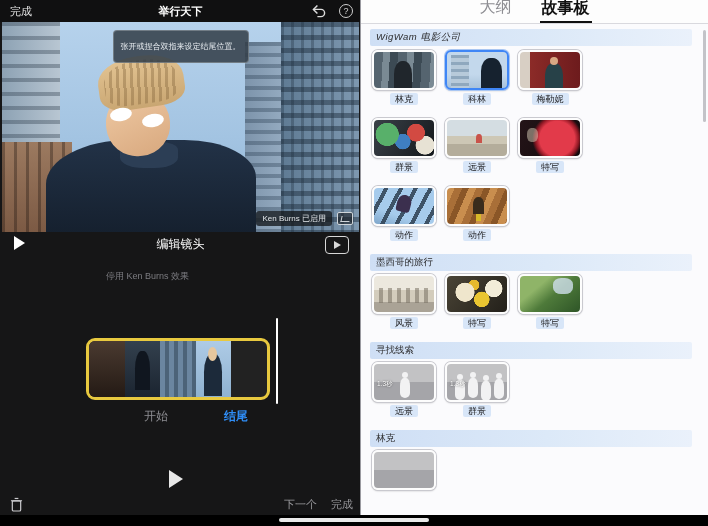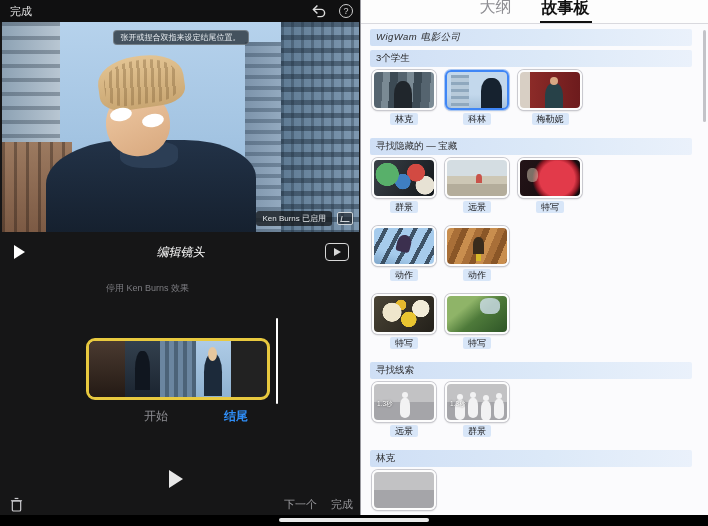--- a/index.html
+++ b/index.html
@@ -25,33 +25,33 @@
   .bld-right2{position:absolute;right:62px;top:20px;width:52px;height:190px;background:linear-gradient(90deg,#7d94ab,#9db3c8);}
   .bld-right2:after{content:"";position:absolute;inset:0;background:repeating-linear-gradient(180deg,rgba(40,60,80,.35) 0 4px,transparent 4px 11px);}
   .beanie{position:absolute;left:96px;top:34px;width:86px;height:52px;background:linear-gradient(180deg,#e3c493,#c9a672);border-radius:46% 46% 30% 30%;transform:rotate(-8deg);}
   .beanie:after{content:"";position:absolute;inset:4px 6px;background:repeating-linear-gradient(95deg,rgba(120,90,50,.35) 0 3px,transparent 3px 7px);border-radius:inherit;}
   .face{position:absolute;left:104px;top:70px;width:64px;height:64px;background:linear-gradient(160deg,#efcaa4,#d8a87e);border-radius:48%;transform:rotate(-6deg);}
   .eye-blob1,.eye-blob2{position:absolute;background:#fff;border-radius:50%;}
   .eye-blob1{left:108px;top:86px;width:22px;height:13px;transform:rotate(-10deg);}
   .eye-blob2{left:140px;top:92px;width:22px;height:13px;transform:rotate(-10deg);}
   .jacket{position:absolute;left:44px;top:118px;width:210px;height:110px;background:linear-gradient(180deg,#223247,#131d2a);border-radius:40% 34% 0 0;}
   .collar{position:absolute;left:118px;top:120px;width:58px;height:26px;background:#2c3e55;border-radius:30% 30% 40% 40%;}
-  .hint-pill{position:absolute;left:50%;top:8px;transform:translateX(-50%);background:rgba(52,64,74,.88);border:1px solid rgba(255,255,255,.25);color:#e9eef2;font-size:8px;padding:1px 7px;border-radius:4px;white-space:nowrap;}
+  .hint-pill{position:absolute;left:50%;top:8px;transform:translateX(-50%);background:rgba(52,64,74,.88);border:1px solid rgba(255,255,255,.25);color:#e9eef2;font-size:8px;padding:10px 7px;border-radius:4px;white-space:nowrap;}
   .kb-row{position:absolute;right:6px;bottom:6px;display:flex;align-items:center;gap:5px;}
   .kb-badge{background:rgba(20,24,28,.78);color:#e4e8ec;font-size:8px;padding:2px 6px;border-radius:3px;}
   .kb-icon{width:16px;height:13px;border:1.2px solid #cfd4d8;border-radius:2px;position:relative;background:rgba(20,24,28,.6);}
   .kb-icon:after{content:"";position:absolute;left:3px;top:3px;width:8px;height:5px;border-left:1.2px solid #cfd4d8;border-bottom:1.2px solid #cfd4d8;transform:skewX(-12deg);}
 
   
-  #controls{position:absolute;left:0;top:236px;width:361px;height:32px;display:flex;align-items:center;font-style:italic;}
+  #controls{position:absolute;left:0;top:236px;width:361px;height:32px;display:flex;align-items:flex-start;}
   .play-tri{width:0;height:0;border-left:11px solid #fff;border-top:7px solid transparent;border-bottom:7px solid transparent;margin-left:14px;}
   .ctrl-title{position:absolute;left:0;right:0;text-align:center;font-size:12px;color:#fff;}
   .end-btn{position:absolute;right:12px;width:24px;height:18px;border:1.4px solid #d8d8d8;border-radius:4px;display:flex;align-items:center;justify-content:center;}
   .end-btn i{width:0;height:0;border-left:7px solid #d8d8d8;border-top:4.5px solid transparent;border-bottom:4.5px solid transparent;display:block;}
-  .kb-note{position:absolute;left:0;top:270px;width:295px;text-align:center;font-size:9px;color:#7c7c80;margin-top:12px;}
+  .kb-note{position:absolute;left:0;top:270px;width:295px;text-align:center;font-size:9px;color:#7c7c80;}
 
   
   .clip{position:absolute;left:86px;top:338px;width:184px;height:62px;border:3px solid #e8c93f;border-radius:9px;overflow:hidden;display:flex;background:#222;}
   .clip .fr{flex:1;position:relative;}
   .fr1{background:linear-gradient(180deg,#4a3a30,#241a14);}
   .fr2{background:linear-gradient(180deg,#33404e,#1b2430);}
   .fr2:after{content:"";position:absolute;left:30%;top:18%;width:40%;height:70%;background:#10161f;border-radius:45% 45% 0 0;}
   .fr3{background:repeating-linear-gradient(90deg,#6b86a0 0 5px,#4c6378 5px 9px);}
   .fr4{background:linear-gradient(180deg,#aecbe6,#8fb2d0);}
   .fr4:after{content:"";position:absolute;left:22%;top:22%;width:52%;height:76%;background:#1c2a3a;border-radius:45% 45% 0 0;}
@@ -122,20 +122,21 @@
   .divider{position:absolute;left:360px;top:0;width:1px;height:526px;background:#9a9aa0;}
 </style>
 </head>
 <body>
 
 <div id="stage">
 
   <div id="left">
     <div id="topbar">
       <span class="tb-done">完成</span>
+      <span class="tb-title">举行天下</span>
       <span class="tb-icons">
         <svg width="16" height="16" viewBox="0 0 20 20">
             <path d="M8 3 L3 8 L8 13" fill="none" stroke="#dcdcdc" stroke-width="1.8"></path>
             <path d="M3 8 H12.5 a4.5 4.5 0 0 1 0 9 H8" fill="none" stroke="#dcdcdc" stroke-width="1.8"></path>
           </svg>
         <span class="help-circle">?</span>
       </span>
     </div>
 
     <div id="viewer">
@@ -199,38 +200,36 @@
   <div id="right">
     <div id="tabbar">
       <span class="tab">大纲</span>
       <span class="tab active">故事板</span>
     </div>
     <div id="list">
         <div class="section">
           <span class="sec-header fancy">WigWam 电影公司</span>
         </div>
         <div class="section">
-          <span class="sec-header">3个学生</span>
           <div class="thumb-row">
             <div class="cell">
               <div class="thumb t-street"></div>
               <div class="thumb-label">林克</div>
             </div>
             <div class="cell">
               <div class="thumb t-colin selected"></div>
               <div class="thumb-label">科林</div>
             </div>
             <div class="cell">
               <div class="thumb t-red"></div>
               <div class="thumb-label">梅勒妮</div>
             </div>
           </div>
         </div>
         <div class="section">
-          <span class="sec-header">寻找隐藏的 — 宝藏</span>
           <div class="thumb-row">
             <div class="cell">
               <div class="thumb t-colorful"></div>
               <div class="thumb-label">群景</div>
             </div>
             <div class="cell">
               <div class="thumb t-beach"></div>
               <div class="thumb-label">远景</div>
             </div>
             <div class="cell">
@@ -245,21 +244,26 @@
               <div class="thumb t-climb"></div>
               <div class="thumb-label">动作</div>
             </div>
             <div class="cell">
               <div class="thumb t-wood"></div>
               <div class="thumb-label">动作</div>
             </div>
           </div>
         </div>
         <div class="section">
-          <div class="thumb-row">
+          <span class="sec-header">墨西哥的旅行</span>
+          <div class="thumb-row">
+            <div class="cell">
+              <div class="thumb t-city"></div>
+              <div class="thumb-label">风景</div>
+            </div>
             <div class="cell">
               <div class="thumb t-yellow"></div>
               <div class="thumb-label">特写</div>
             </div>
             <div class="cell">
               <div class="thumb t-green"></div>
               <div class="thumb-label">特写</div>
             </div>
           </div>
         </div>

